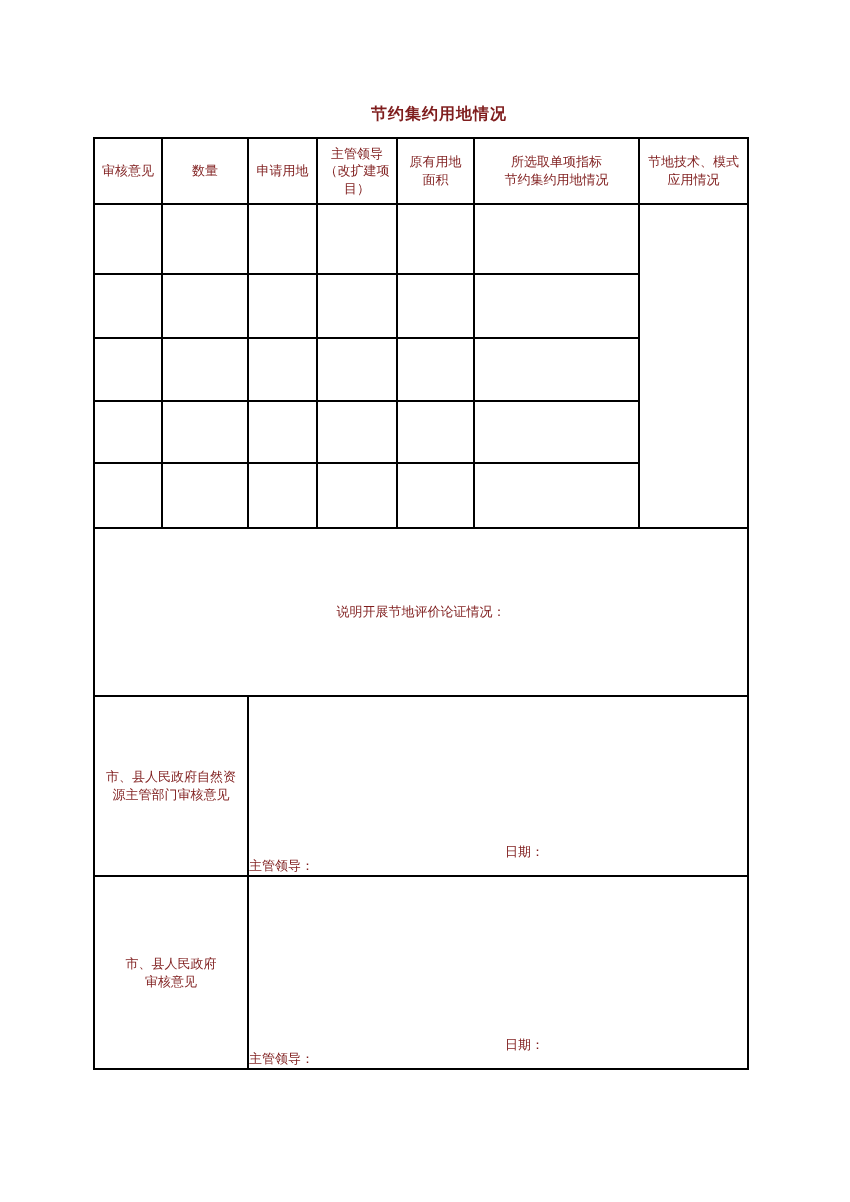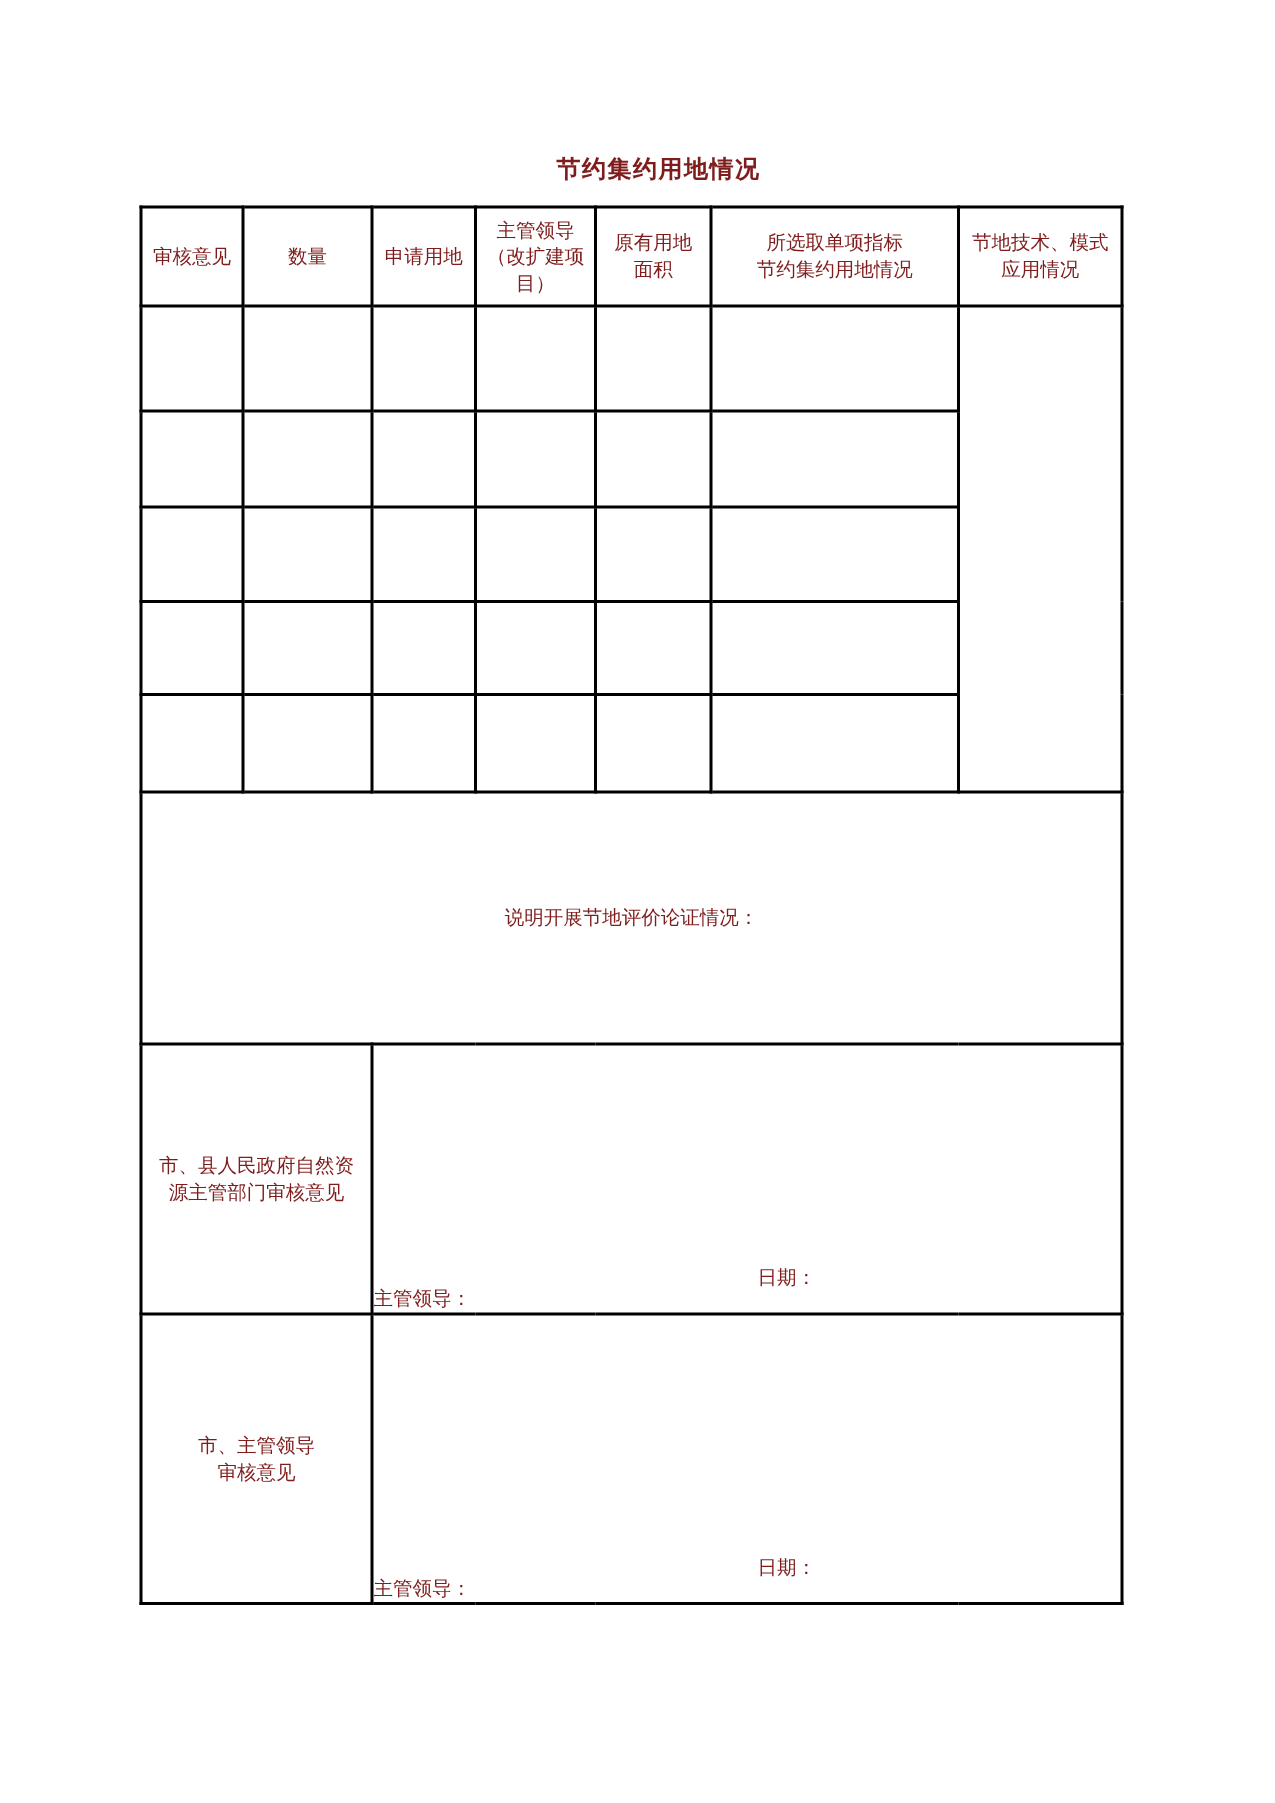--- a/index.html
+++ b/index.html
@@ -161,21 +161,21 @@
     <tr class="review-row-1">
       <td colspan="2">市、县人民政府自然资
 源主管部门审核意见</td>
       <td colspan="5" class="sign-cell">
         <span class="leader-label">主管领导：</span>
         <span class="date-label">日期：</span>
       </td>
     </tr>
 
     <tr class="review-row-2">
-      <td colspan="2">市、主管领导
+      <td colspan="2">市、县人民政府
 审核意见</td>
       <td colspan="5" class="sign-cell">
         <span class="leader-label">主管领导：</span>
         <span class="date-label">日期：</span>
       </td>
     </tr>
   </tbody>
     </table>
 
 </div>

